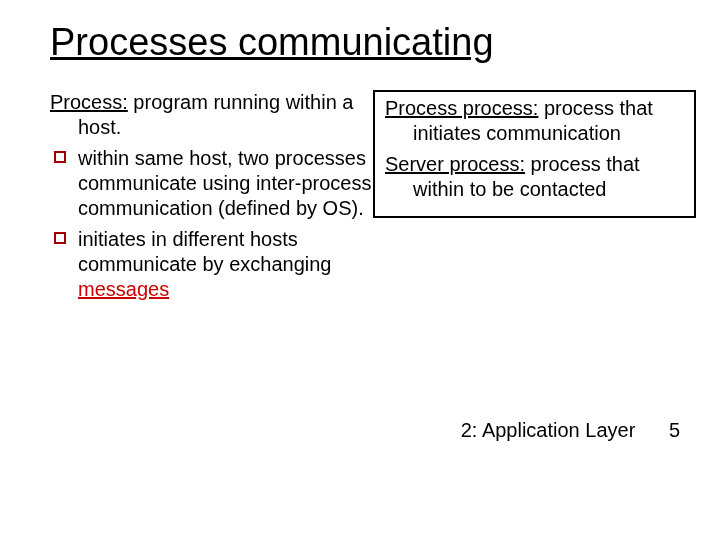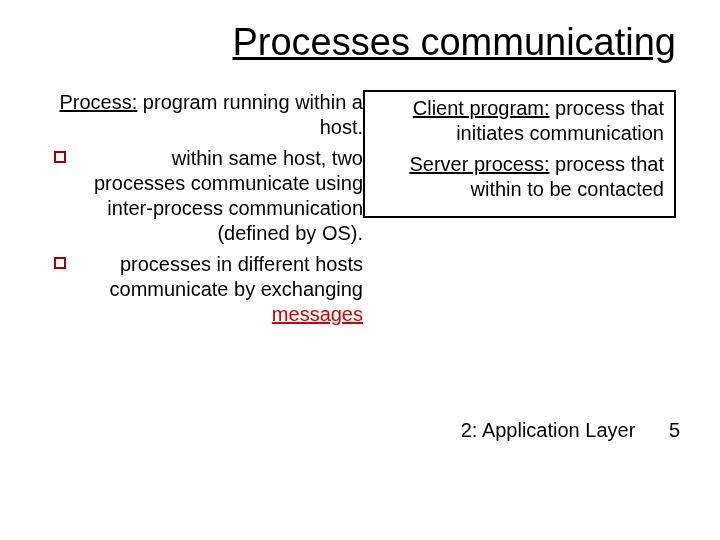--- a/index.html
+++ b/index.html
@@ -10,22 +10,21 @@
     background: #ffffff;
     font-family: "Comic Sans MS", "Comic Sans", cursive, sans-serif;
     color: #000000;
     overflow: hidden;
   }
   .slide {
     position: relative;
     width: 720px;
     height: 464px;
     box-sizing: border-box;
-    padding: 22px 44px 0 50px;
-    text-align: right;
+    padding: 22px 24px 0 50px;
   }
   .title {
     font-size: 38px;
     line-height: 1.1;
     margin: 0 0 4px 0;
     text-decoration: underline;
     font-weight: normal;
   }
   .cols {
     display: flex;
@@ -91,28 +90,28 @@
   <div class="cols">
 
     <div class="col col-left">
       <p class="hang">
         <span class="def-term">Process:</span><span> program running within a host.</span>
       </p>
       <p class="bullet">
         <span>within same host, two processes communicate using  </span><span class="def-term-nolabel">inter-process communication</span><span> (defined by OS).</span>
       </p>
       <p class="bullet">
-        <span>processes in different hosts communicate by exchanging </span><span class="red-uline">messages</span>
+        <span>initiates in different hosts communicate by exchanging </span><span class="red-uline">messages</span>
       </p>
     </div>
 
     <div class="col col-right">
       <div class="box">
         <p class="hang">
-          <span class="def-term">Client program:</span><span> process that initiates communication</span>
+          <span class="def-term">Process process:</span><span> process that initiates communication</span>
         </p>
         <p class="hang">
           <span class="def-term">Server process:</span><span> process that within to be contacted</span>
         </p>
       </div>
     </div>
 
   </div>
 
   <div class="footer">

